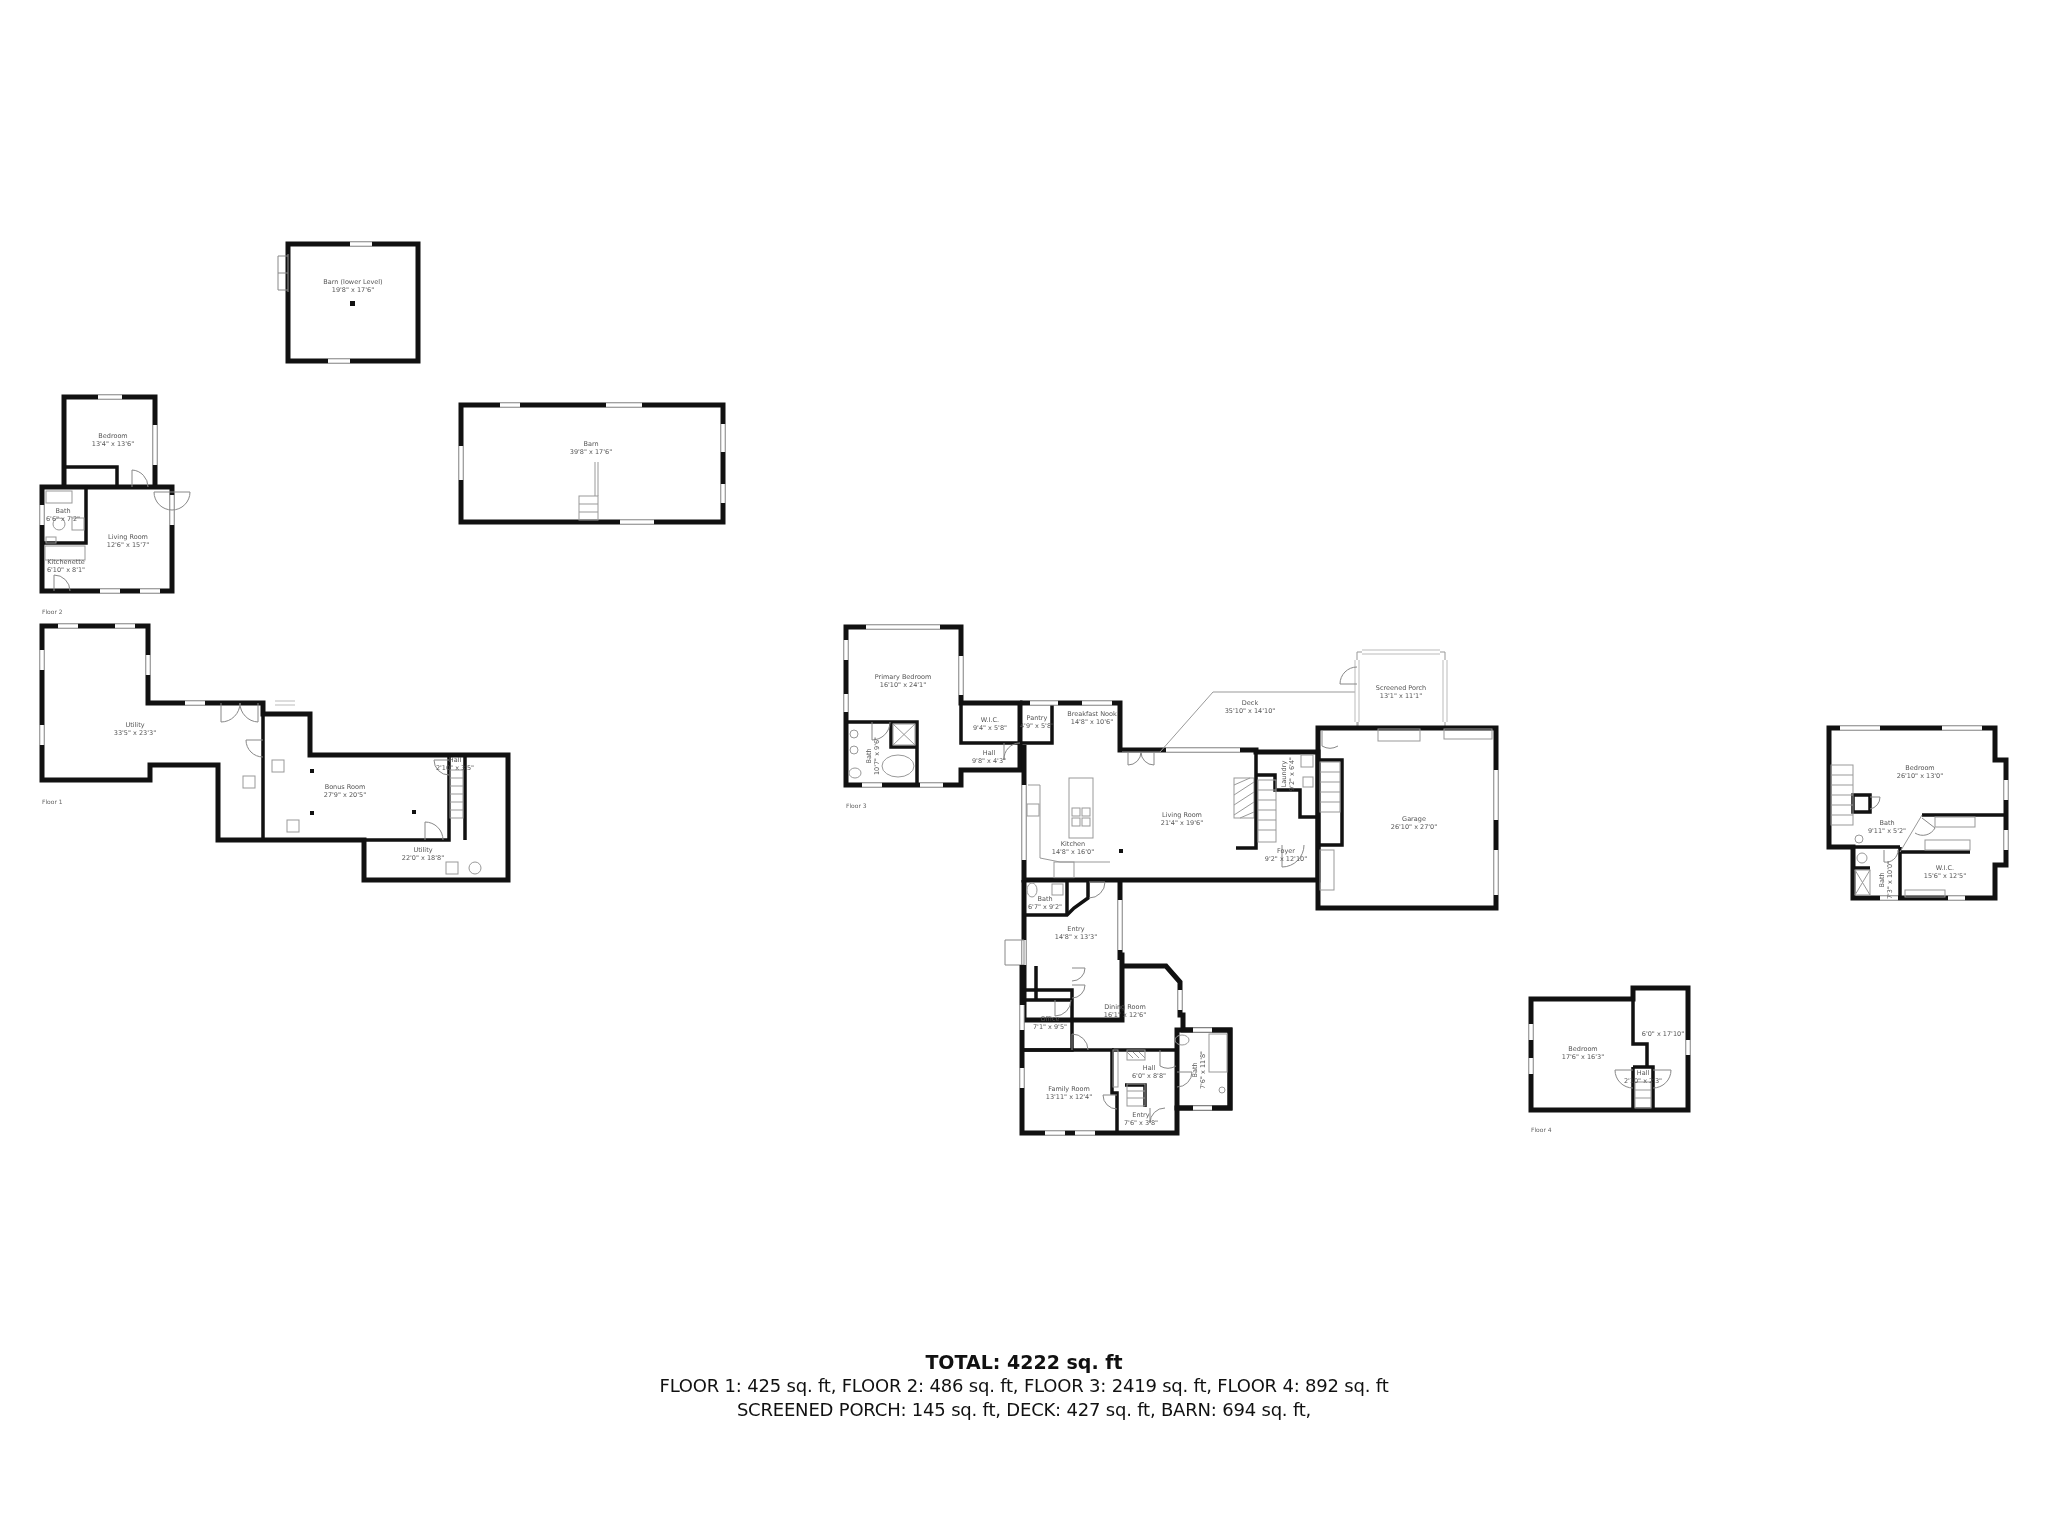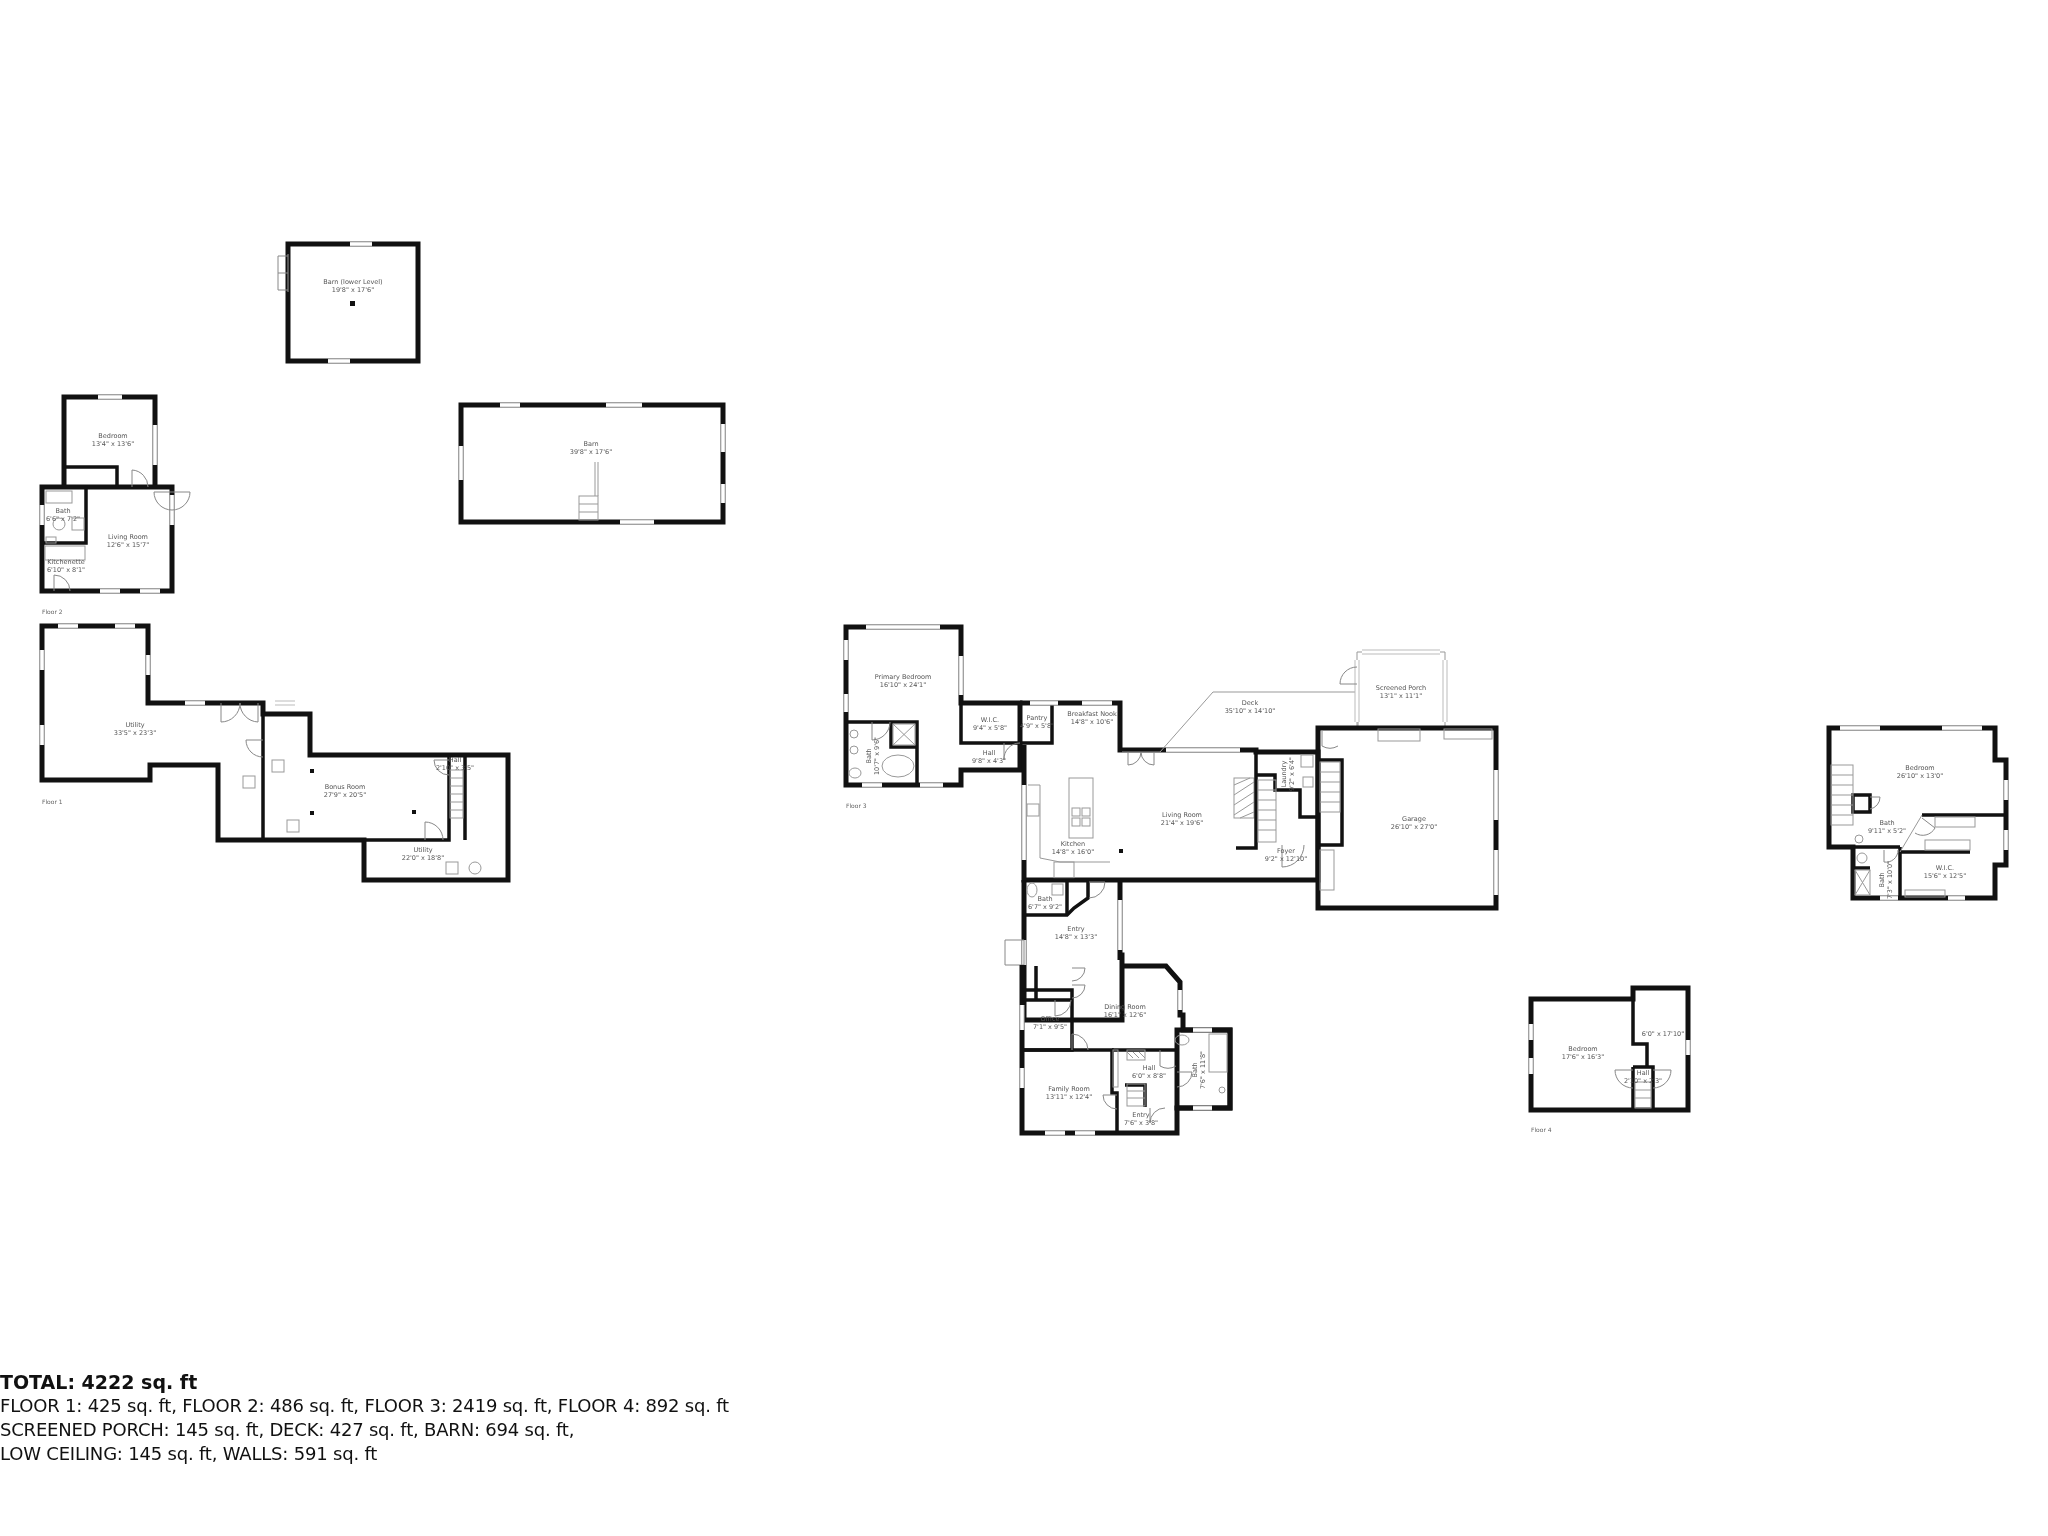--- a/index.html
+++ b/index.html
@@ -9,22 +9,22 @@
   .wall { fill: none; stroke: #111; stroke-width: 5; stroke-linejoin: miter; }
   .iwall { fill: none; stroke: #111; stroke-width: 3.5; }
   .thin { fill: none; stroke: #999; stroke-width: 1; }
   .win { stroke: #bbb; stroke-width: 5; }
   .win-in { stroke: #fff; stroke-width: 3; }
   .door { fill: none; stroke: #888; stroke-width: 1; }
   .fix { fill: none; stroke: #999; stroke-width: 1; }
   .post { fill: #111; }
   .room-label { font-family: "DejaVu Sans", sans-serif; font-size: 6.5px; fill: #555; text-anchor: middle; }
   .floor-label { font-family: "DejaVu Sans", sans-serif; font-size: 6px; fill: #666; }
-  #summary { position: absolute; left: 0; width: 2048px; top: 1350px; text-align: left;
-             font-family: "DejaVu Sans", sans-serif; color: #111; margin-top: 20px; }
+  #summary { position: absolute; left: 0; width: 2048px; top: 1350px; text-align: center;
+             font-family: "DejaVu Sans", sans-serif; color: #111; }
   #summary .total { font-weight: bold; font-size: 19px; line-height: 24px; }
   #summary .line { font-size: 18px; line-height: 24px; letter-spacing: -0.2px; }
   #summary .disclaimer { font-size: 13px; color: #666; margin-top: 20px; }
 </style>
 </head>
 <body>
 
 <svg id="plan" viewBox="0 0 2048 1536" xmlns="http://www.w3.org/2000/svg">
 
   <g>
@@ -410,14 +410,13 @@
     <text class="room-label" x="1892" y="880" transform="rotate(-90 1892 880)">7'3" x 10'0"</text>
     <text class="room-label" x="1945" y="870">W.I.C.</text>
     <text class="room-label" x="1945" y="878">15'6" x 12'5"</text>
   </g>
 </svg>
 
 <div id="summary">
   <div class="total">TOTAL: 4222 sq. ft</div>
   <div class="line">FLOOR 1: 425 sq. ft, FLOOR 2: 486 sq. ft, FLOOR 3: 2419 sq. ft, FLOOR 4: 892 sq. ft</div>
   <div class="line">SCREENED PORCH: 145 sq. ft, DECK: 427 sq. ft, BARN: 694 sq. ft,</div>
-  <div class="line">LOW CEILING: 145 sq. ft, WALLS: 591 sq. ft</div>
 </div>
 
 </body></html>

